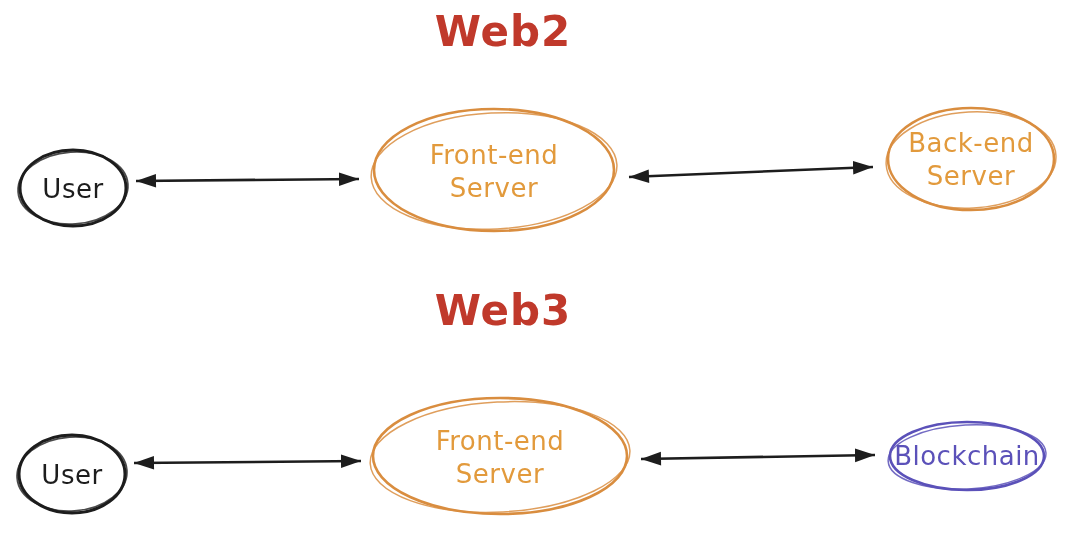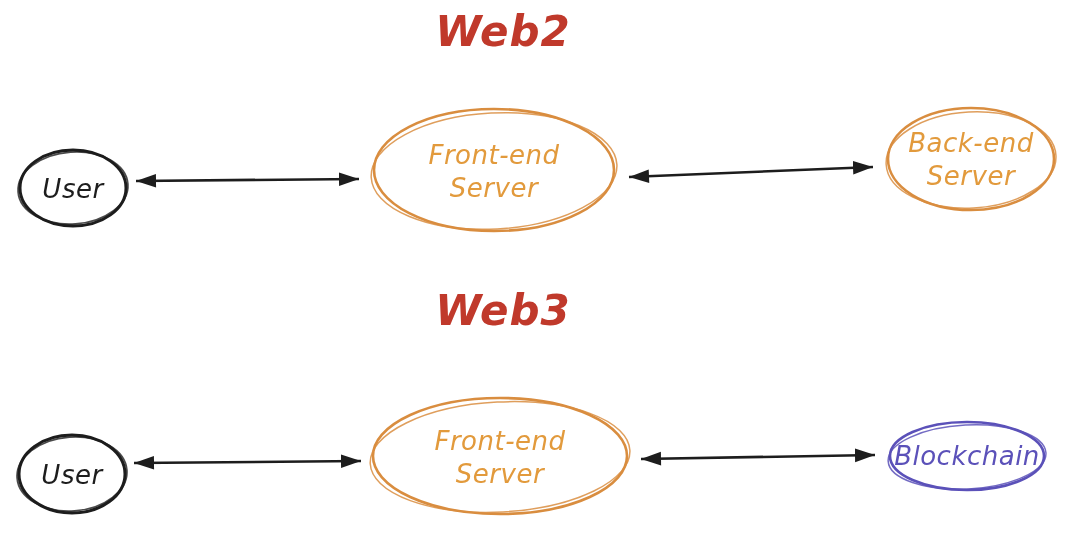--- a/index.html
+++ b/index.html
@@ -9,21 +9,20 @@
     width: 1080px;
     height: 538px;
     overflow: hidden;
     font-family: "DejaVu Sans", sans-serif;
   }
   .canvas {
     position: relative;
     width: 1036px;
     height: 538px;
     background: #ffffff;
-    font-style: italic;
   }
   svg text {
     font-family: "DejaVu Sans", sans-serif;
     text-anchor: middle;
   }
   .section-title {
     font-size: 42px;
     font-weight: bold;
     letter-spacing: 1px;
   }

